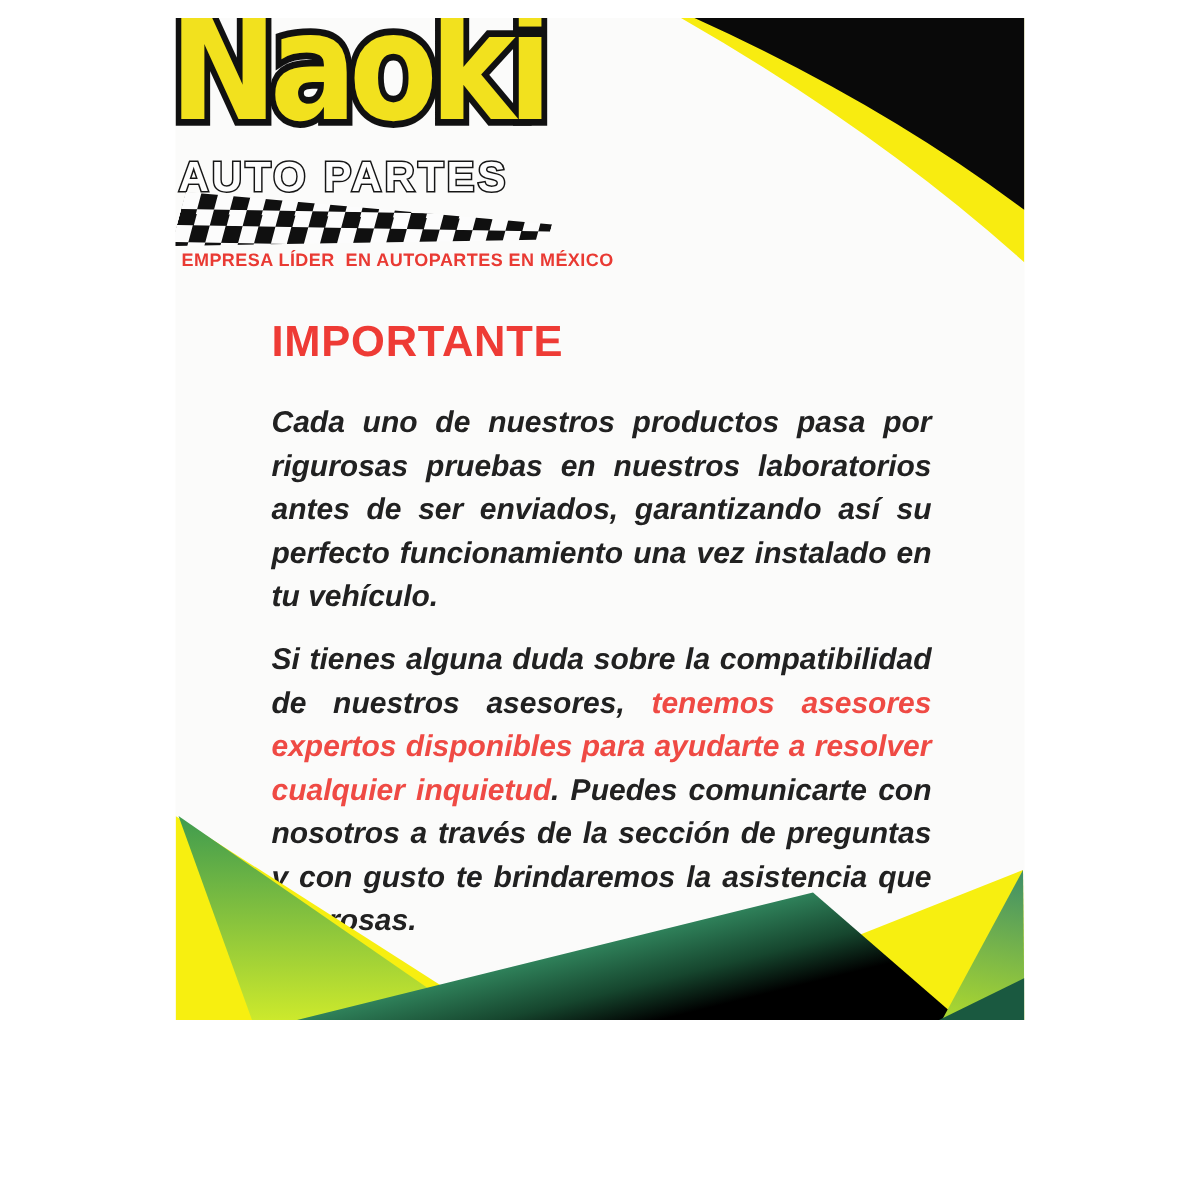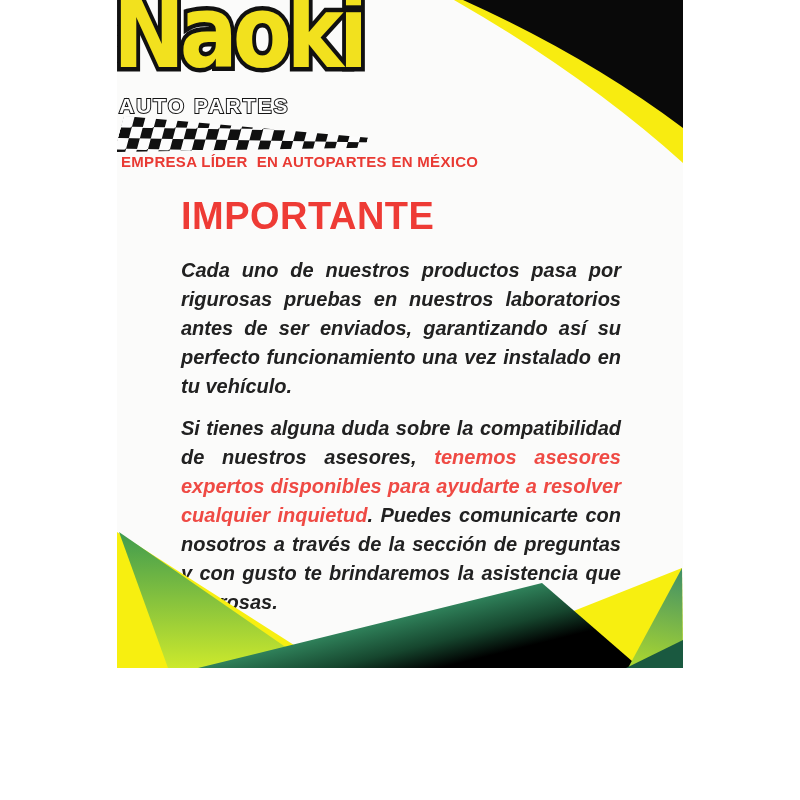--- a/index.html
+++ b/index.html
@@ -2,64 +2,64 @@
 <html><head>
 <meta charset="utf-8">
 <style>
   html,body{margin:0;padding:0;}
   body{
     width:800px;height:800px;background:#ffffff;
     font-family:"Liberation Sans",sans-serif;
     -webkit-font-smoothing:antialiased;
   }
   .poster{
-    position:relative;width:566px;height:668px;margin:0 auto;
+    position:relative;width:566px;height:668px;margin:12px auto;
     background:#fbfbfa;overflow:hidden;
   }
   
   .corner-svg{position:absolute;top:0;right:0;pointer-events:none;}
   
   .logo{
     position:absolute;top:-17px;left:-4px;
     font-family:"DejaVu Sans",sans-serif;font-weight:bold;
     font-size:100px;line-height:100px;letter-spacing:-6px;
     color:#f2e11e;
     -webkit-text-stroke:9px #111111;
     paint-order:stroke fill;
     transform:scaleX(0.86);transform-origin:left top;
     white-space:nowrap;
   }
   .logo-sub{
     position:absolute;top:95px;left:2px;
-    font-weight:bold;font-size:21px;line-height:22px;letter-spacing:2px;
+    font-weight:bold;font-size:28px;line-height:22px;letter-spacing:2px;
     color:#fdfdfd;
     -webkit-text-stroke:2px #151515;
     paint-order:stroke fill;
     white-space:nowrap;
   }
   .flag{
     position:absolute;top:116px;left:2px;width:250px;height:36px;
     background:repeating-conic-gradient(#101010 0% 25%, #fcfcfc 25% 50%);
     background-size:22px 22px;
     clip-path:polygon(0% 0%,100% 48%,100% 76%,0% 100%);
     transform:skewX(-14deg) rotate(1deg);
     transform-origin:left center;
   }
   .tagline{
     position:absolute;top:152px;left:4px;
-    font-weight:bold;font-size:15px;line-height:19px;letter-spacing:0.3px;
+    font-weight:bold;font-size:12px;line-height:19px;letter-spacing:0.3px;
     color:#e93a33;white-space:pre;
   }
   
   .text-col{
     position:absolute;left:64px;top:198px;width:440px;
   }
   .text-col h1{
     margin:0 0 22px 0;
-    font-size:38px;line-height:36px;font-weight:bold;letter-spacing:0.5px;
+    font-size:29px;line-height:36px;font-weight:bold;letter-spacing:0.5px;
     color:#ee3b35;
   }
   .text-col p{
     margin:0 0 13px 0;
     font-size:20px;line-height:29px;font-weight:bold;
     color:#212121;
     text-align:justify;
     font-style:italic;
   }
   .hl{color:#ef4a44;}

